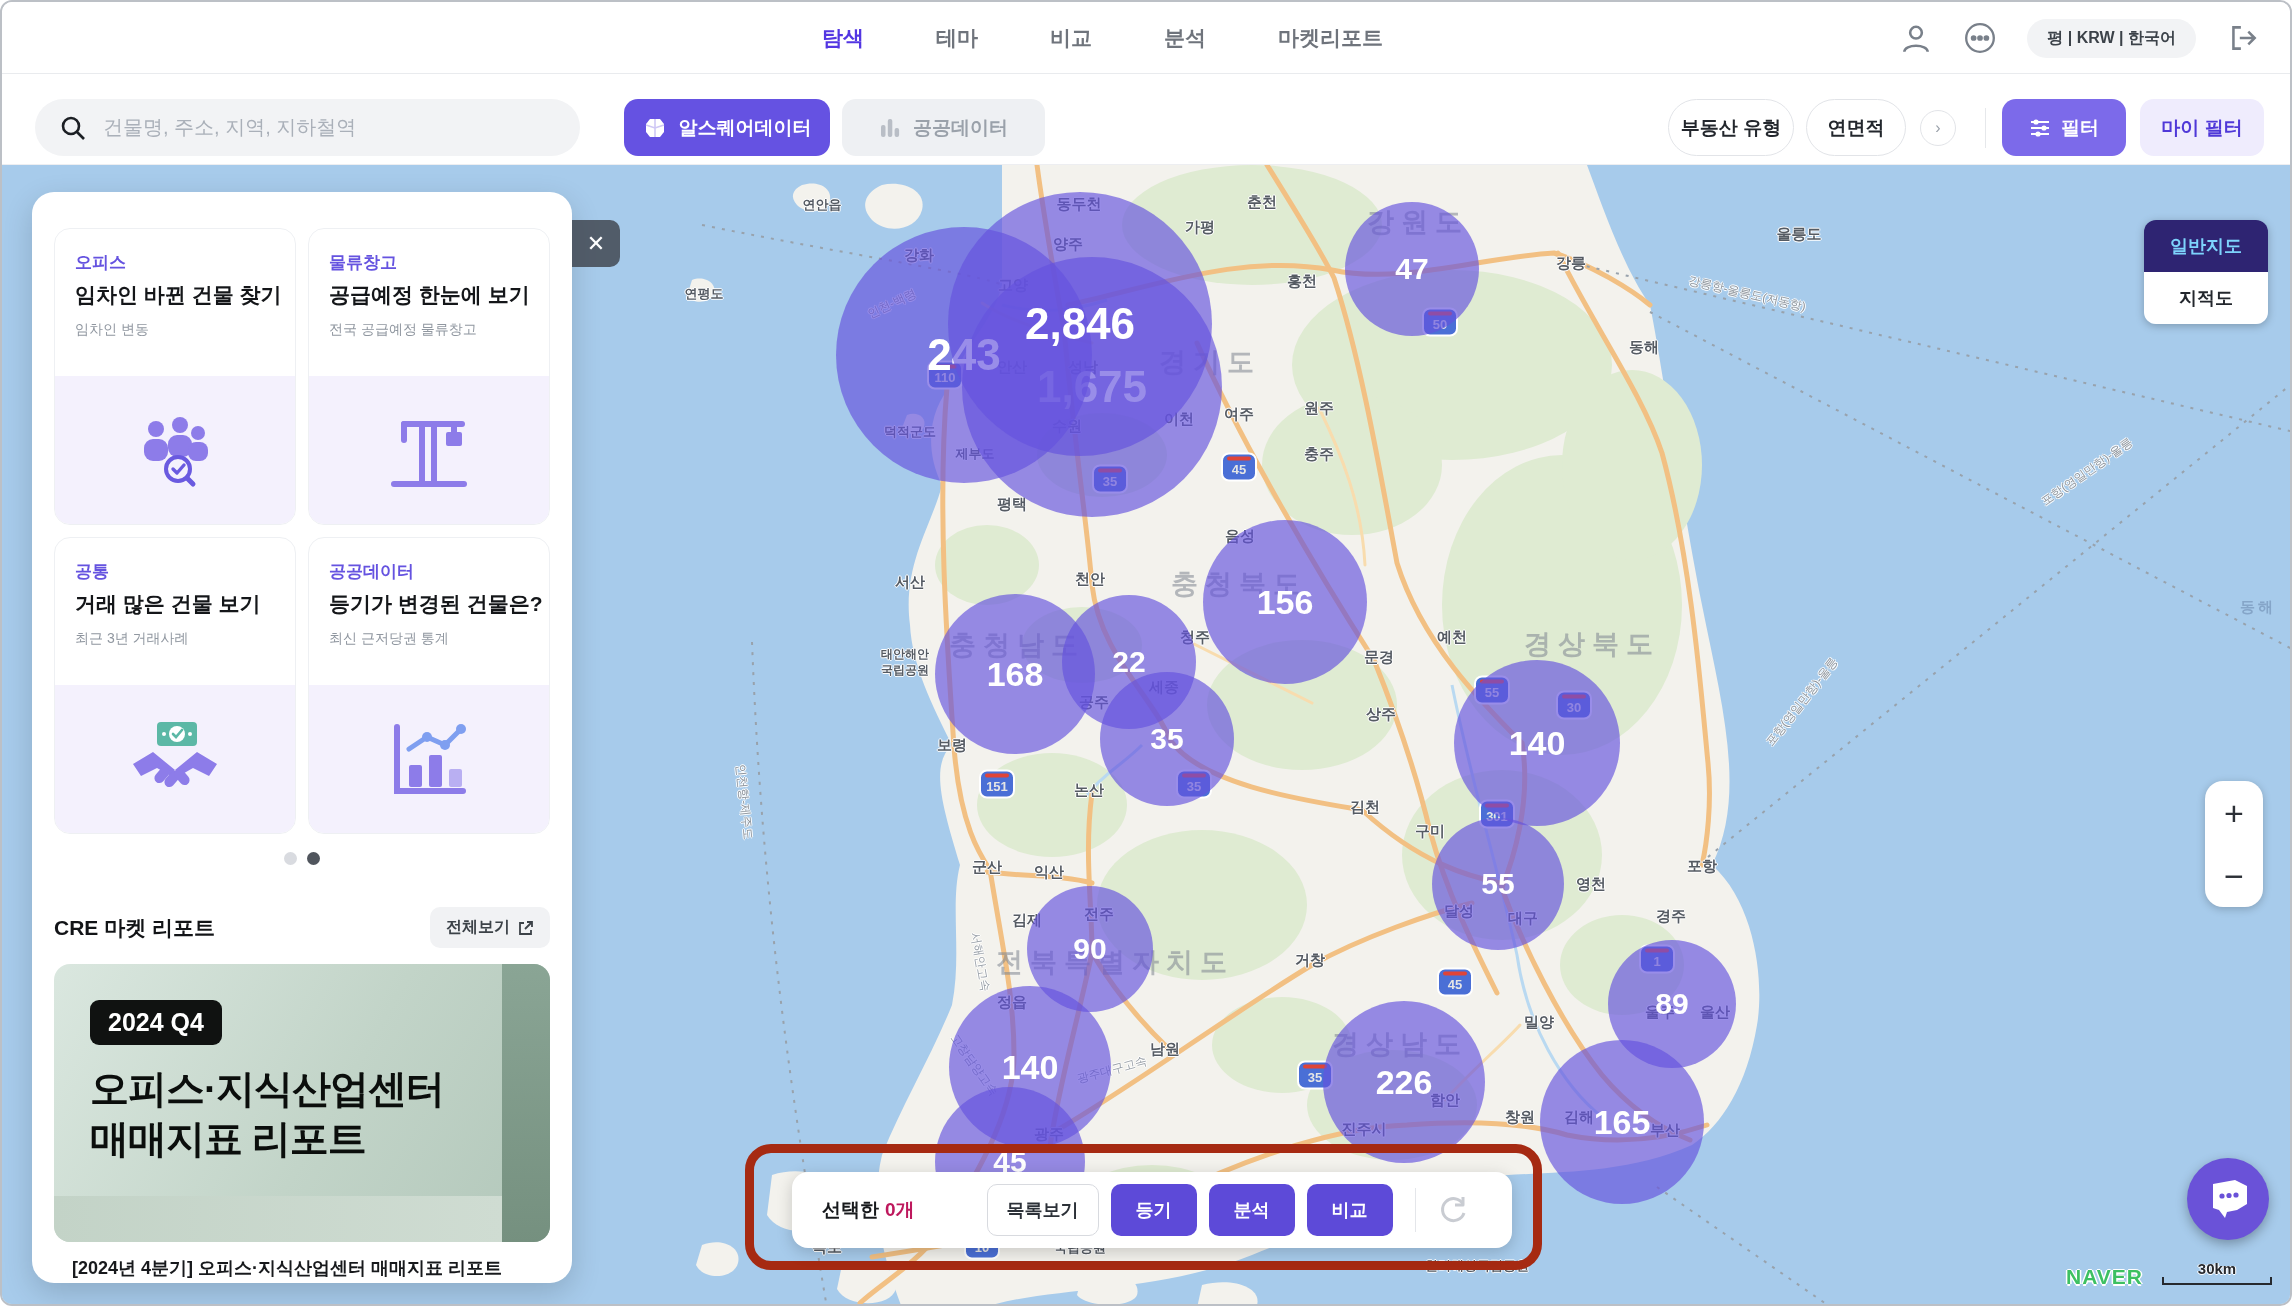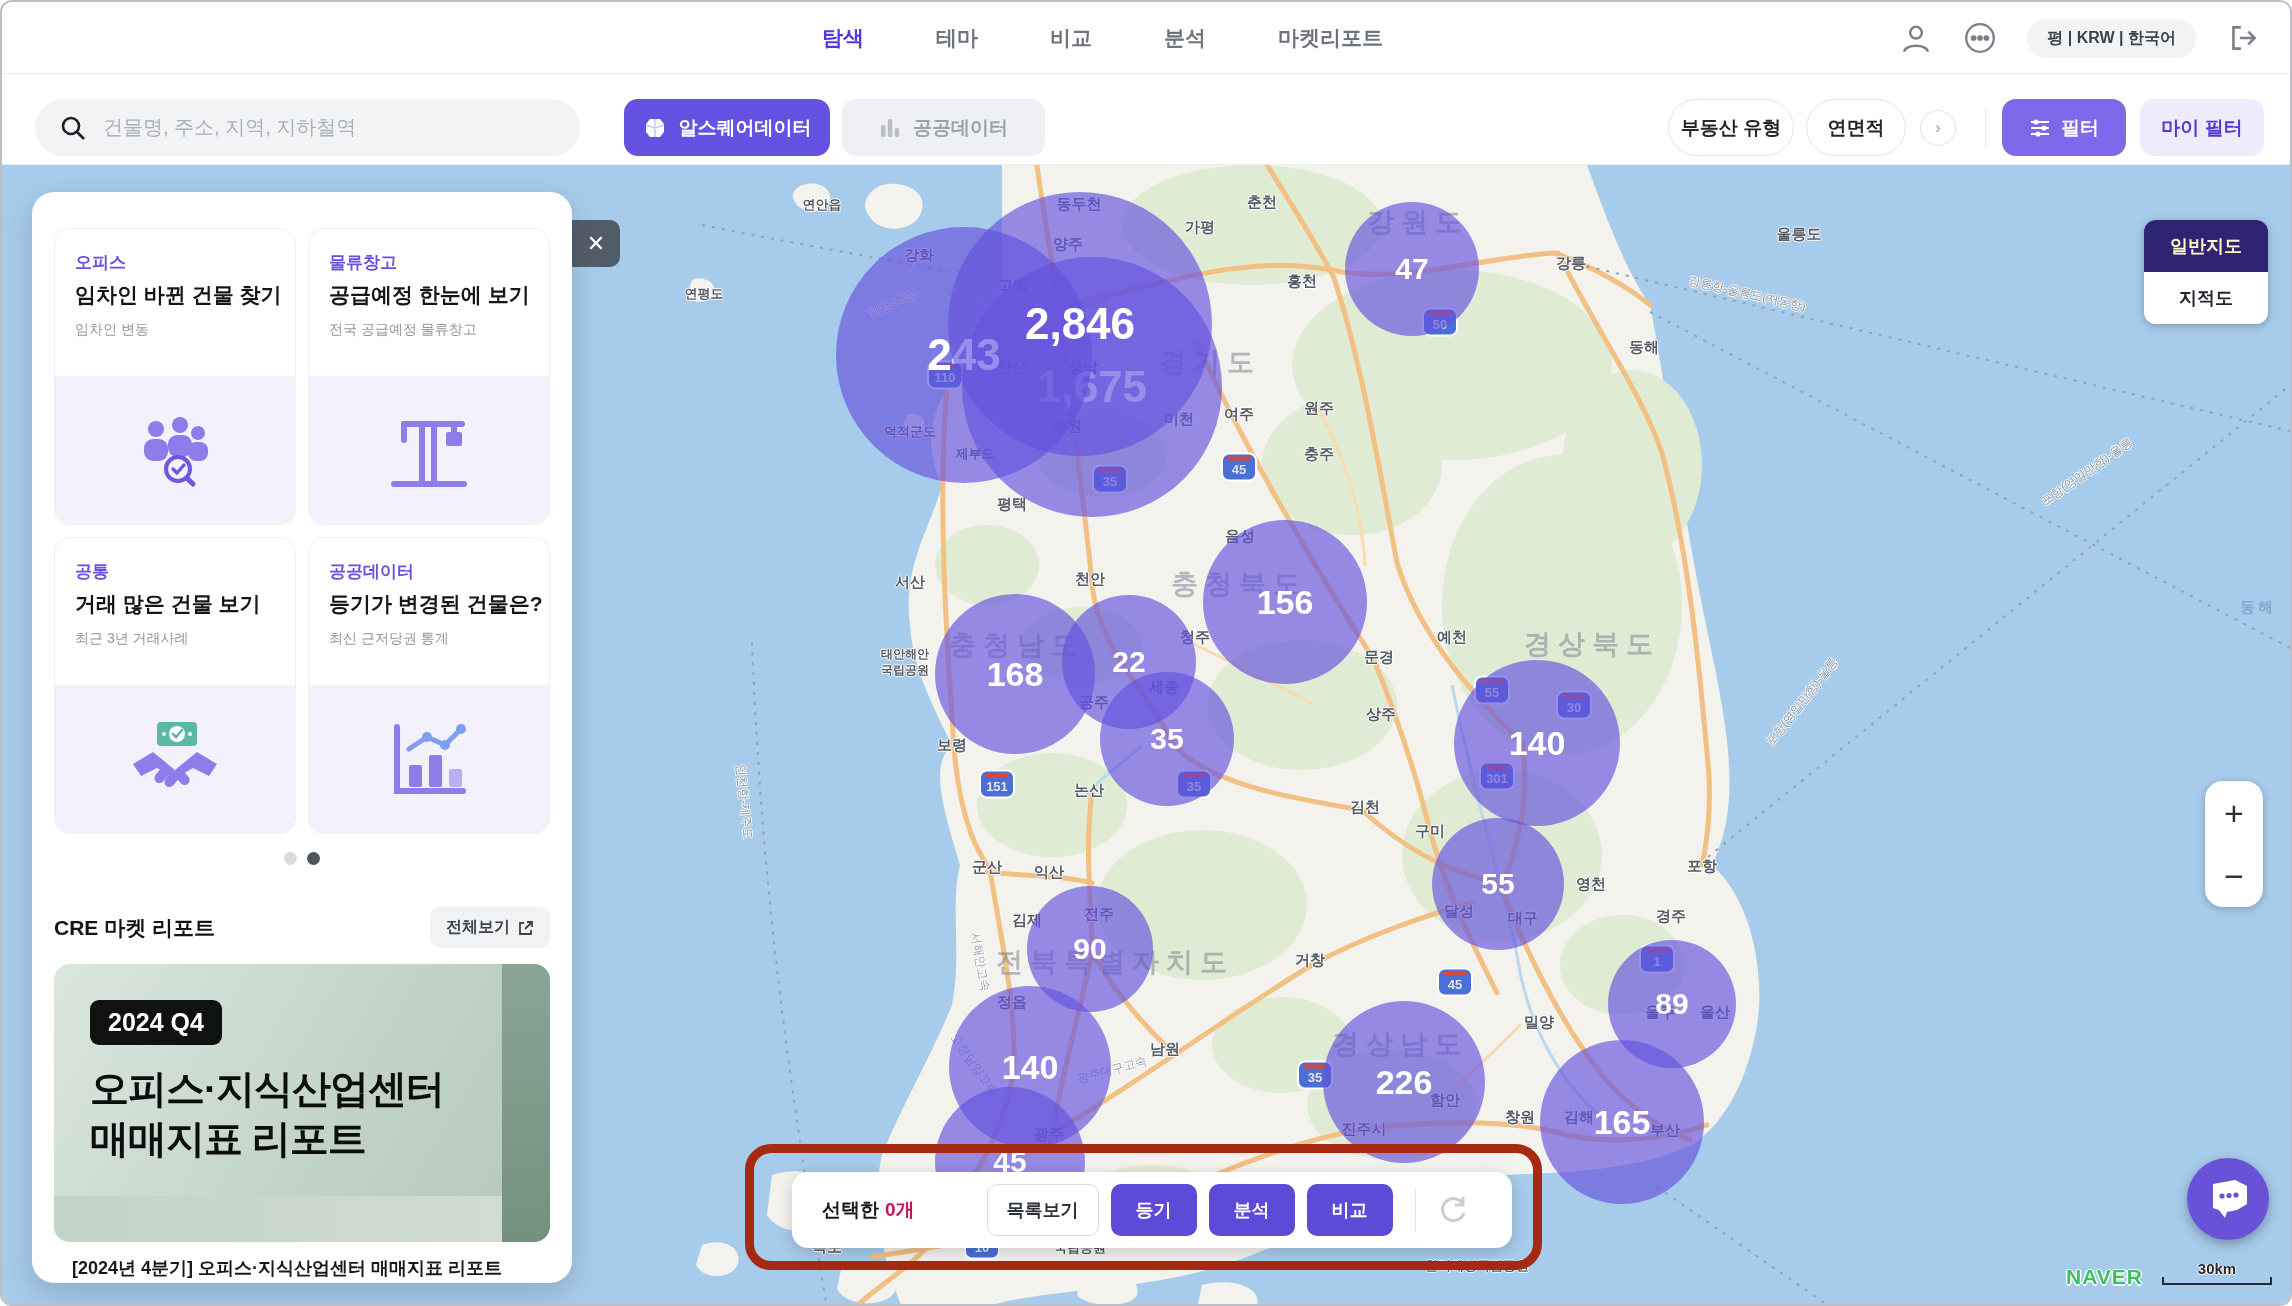--- a/index.html
+++ b/index.html
@@ -48,21 +48,21 @@
   .shield{position:absolute;transform:translate(-50%,-50%);background:#4a6fd6;border:2px solid #fff;border-radius:8px;
     min-width:36px;height:29px;padding:0 4px;display:flex;align-items:center;justify-content:center;flex-direction:column;}
   .shield .stripe{position:absolute;top:2px;left:4px;right:4px;height:4px;background:#e04438;border-radius:2px;}
   .shield span{color:#e5e5e5;font-size:13px;font-weight:bold;margin-top:3px;}
   .cluster{position:absolute;border-radius:50%;background:rgba(100,82,222,0.66);display:flex;align-items:center;justify-content:center;cursor:pointer;}
   .cluster span{color:#fff;font-weight:700;}
 
   
   .maptype{position:absolute;left:2142px;top:55px;width:124px;border-radius:12px;overflow:hidden;box-shadow:0 2px 8px rgba(0,0,0,0.25);z-index:30;}
   .maptype .opt{height:52px;display:flex;align-items:center;justify-content:center;font-size:18px;font-weight:700;cursor:pointer;}
-  .maptype .opt.active{background:#2e2472;color:#fef9c3;}
+  .maptype .opt.active{background:#2e2472;color:#7dd3fc;}
   .maptype .opt.normal{background:#fff;color:#23272d;}
   .zoomctl{position:absolute;left:2203px;top:616px;width:58px;height:126px;background:#fff;border-radius:18px;box-shadow:0 2px 8px rgba(0,0,0,0.22);display:flex;flex-direction:column;align-items:center;justify-content:space-around;z-index:30;}
   .zoomctl .zb{font-size:34px;color:#2c3036;cursor:pointer;line-height:1;font-weight:400;}
 
   
   .panel{position:absolute;left:30px;top:27px;width:540px;height:1091px;background:#fff;border-radius:22px;box-shadow:0 10px 30px rgba(0,0,0,0.16);z-index:32;overflow:hidden;padding:36px 22px;}
   .panel-close{position:absolute;left:570px;top:55px;width:48px;height:47px;background:rgba(62,67,76,0.82);border-radius:0 10px 10px 0;display:flex;align-items:center;justify-content:center;color:#fff;font-size:22px;cursor:pointer;z-index:33;}
   .cards{display:grid;grid-template-columns:1fr 1fr;gap:12px;}
   .card{position:relative;height:297px;border:1px solid #eef0f3;border-radius:16px;overflow:hidden;background:#fff;cursor:pointer;}
   .card .cat{position:absolute;left:20px;top:22px;font-size:17px;font-weight:700;color:#6553e0;}
@@ -360,21 +360,21 @@
           <span>35</span>
         </div>
         <div class="shield" style="left: 1490px; top: 525px;">
           <div class="stripe"></div>
           <span>55</span>
         </div>
         <div class="shield" style="left: 1572px; top: 540px;">
           <div class="stripe"></div>
           <span>30</span>
         </div>
-        <div class="shield" style="left: 1495px; top: 611px;">
+        <div class="shield" style="left: 1495px; top: 649px;">
           <div class="stripe"></div>
           <span>301</span>
         </div>
         <div class="shield" style="left: 1453px; top: 817px;">
           <div class="stripe"></div>
           <span>45</span>
         </div>
         <div class="shield" style="left: 1313px; top: 910px;">
           <div class="stripe"></div>
           <span>35</span>

